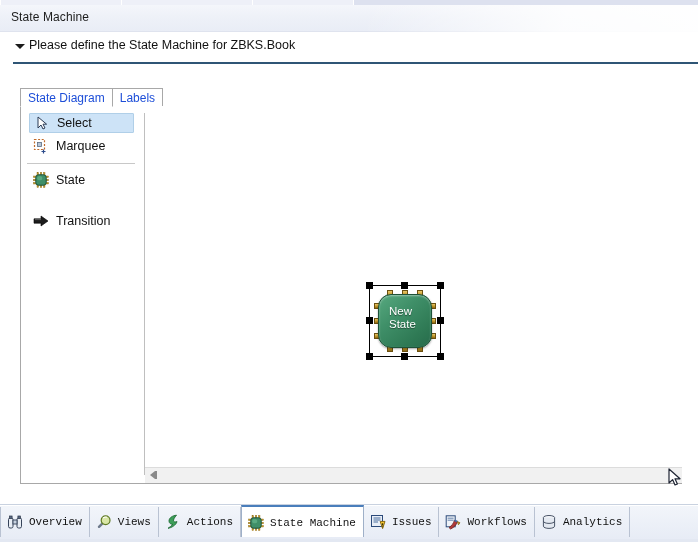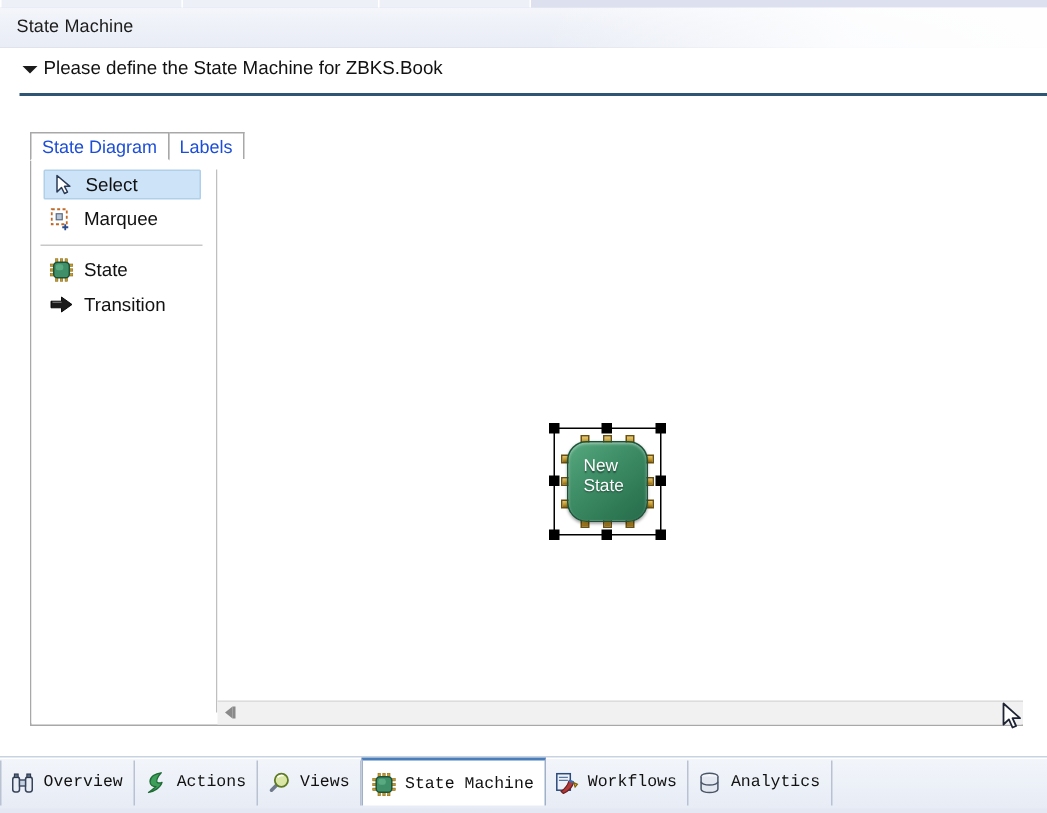--- a/index.html
+++ b/index.html
@@ -355,21 +355,21 @@
                 <rect x="12.5" y="7.2" width="3" height="1.6"></rect>
                 <rect x="12.5" y="10.4" width="3" height="1.6"></rect>
             </g>
             <rect x="2.8" y="2.8" width="10.4" height="10.4" rx="2.6" fill="#3f8f68" stroke="#1d5239" stroke-width="1"></rect>
             <rect x="4.2" y="4.2" width="5" height="4" rx="1.6" fill="#63b389" opacity="0.75"></rect>
           </svg>
         </span>
         <span class="pal-label">State</span>
       </div>
 
-      <div class="pal-item" style="top:87px;">
+      <div class="pal-item" style="top:105px;">
         <span class="pal-icon">
           <svg width="16" height="16" viewBox="0 0 16 16">
             <path d="M1 5.8 L8 5.8 L8 3 L15 8 L8 13 L8 10.2 L1 10.2 Z" fill="#1c1c1c" stroke="#000000" stroke-width="0.6" stroke-linejoin="round"></path>
             <path d="M2 6.6 L8 6.6" stroke="#6d6d6d" stroke-width="0.8"></path>
           </svg>
         </span>
         <span class="pal-label">Transition</span>
       </div>
     </div>
 
@@ -440,35 +440,35 @@
           <rect x="10.9" y="2" width="2.5" height="2.4" fill="#5a6a84" stroke="#2b3648" stroke-width="0.7"></rect>
         </svg>
       </span>
       <span class="btab-label">Overview</span>
     </div>
 
 
     <div class="btab">
       <span class="btab-icon">
         <svg width="16" height="16" viewBox="0 0 16 16">
-          <path d="M11.5 1.2 C7.5 1.6 4 3.8 4 7 C4 9.3 6 10.4 8 10.4 C6.6 11.8 4.8 13 3 14.3 C6.5 13.8 11 11.2 12 7.6 C10.6 8.2 9.2 8.1 8.6 7.2 C8 6.2 9.4 3.4 11.5 1.2 Z" fill="#3d9f5a" stroke="#1f6b36" stroke-width="0.9" stroke-linejoin="round"></path>
-        </svg>
-      </span>
-      <span class="btab-label">Actions</span>
-    </div>
-
-    <div class="btab">
-      <span class="btab-icon">
-        <svg width="16" height="16" viewBox="0 0 16 16">
           <path d="M3 12.8 L7 8.8" stroke="#6e7a8c" stroke-width="2.4" stroke-linecap="round"></path>
           <circle cx="9.6" cy="6.2" r="4.4" fill="#d9e6a6" stroke="#5f7a24" stroke-width="1.2"></circle>
           <path d="M7 4.2 A4 4 0 0 1 11 3.2" stroke="#ffffff" stroke-width="1.1" fill="none"></path>
         </svg>
       </span>
       <span class="btab-label">Views</span>
+    </div>
+
+    <div class="btab">
+      <span class="btab-icon">
+        <svg width="16" height="16" viewBox="0 0 16 16">
+          <path d="M11.5 1.2 C7.5 1.6 4 3.8 4 7 C4 9.3 6 10.4 8 10.4 C6.6 11.8 4.8 13 3 14.3 C6.5 13.8 11 11.2 12 7.6 C10.6 8.2 9.2 8.1 8.6 7.2 C8 6.2 9.4 3.4 11.5 1.2 Z" fill="#3d9f5a" stroke="#1f6b36" stroke-width="0.9" stroke-linejoin="round"></path>
+        </svg>
+      </span>
+      <span class="btab-label">Actions</span>
     </div>
 
     <div class="btab active">
       <span class="btab-icon">
         <svg width="16" height="16" viewBox="0 0 16 16">
           <g fill="#c79a2c" stroke="#8a6a16" stroke-width="0.4">
             <rect x="4" y="0.5" width="1.6" height="3"></rect>
               <rect x="7.2" y="0.5" width="1.6" height="3"></rect>
               <rect x="10.4" y="0.5" width="1.6" height="3"></rect>
             <rect x="4" y="12.5" width="1.6" height="3"></rect>
@@ -481,20 +481,31 @@
               <rect x="12.5" y="7.2" width="3" height="1.6"></rect>
               <rect x="12.5" y="10.4" width="3" height="1.6"></rect>
           </g>
           <rect x="2.8" y="2.8" width="10.4" height="10.4" rx="2.6" fill="#3f8f68" stroke="#1d5239" stroke-width="1"></rect>
           <rect x="4.2" y="4.2" width="5" height="4" rx="1.6" fill="#63b389" opacity="0.75"></rect>
         </svg>
       </span>
       <span class="btab-label">State Machine</span>
     </div>
 
+    <div class="btab">
+      <span class="btab-icon">
+        <svg width="16" height="16" viewBox="0 0 16 16">
+          <rect x="1.5" y="1.5" width="11" height="11" fill="#e8eef7" stroke="#2b4a7a" stroke-width="1"></rect>
+          <path d="M3.5 4 L10.5 4 M3.5 6 L10.5 6 M3.5 8 L8 8" stroke="#4a6e9e" stroke-width="1"></path>
+          <path d="M10.2 7.4 L15 7.4 L12.6 14.6 Z" fill="#f2c430" stroke="#8a6a10" stroke-width="1" stroke-linejoin="round"></path>
+          <path d="M12.6 9.2 L12.6 11.6 M12.6 12.6 L12.6 13.2" stroke="#3a2f08" stroke-width="1.1"></path>
+        </svg>
+      </span>
+      <span class="btab-label">Issues</span>
+    </div>
 
     <div class="btab">
       <span class="btab-icon">
         <svg width="16" height="16" viewBox="0 0 16 16">
           <rect x="1.2" y="1.8" width="9" height="11" fill="#eef2f8" stroke="#2b4a7a" stroke-width="1"></rect>
           <path d="M2.6 4.2 L8.6 4.2 M2.6 6.2 L8.6 6.2" stroke="#5878a4" stroke-width="0.9"></path>
           <path d="M4 13.6 C6.5 12 8.5 9.4 9.4 6.4 L12.4 7.6 C11.6 11 8.6 13.6 5.6 15 Z" fill="#b03a3a" stroke="#6d1e1e" stroke-width="0.8" stroke-linejoin="round"></path>
           <path d="M9.4 6.4 L12.4 7.6" stroke="#3c6fb0" stroke-width="1.6"></path>
           <path d="M12.4 7.6 L15 8.8 L13.4 10.8 Z" fill="#d8a832" stroke="#7a5c10" stroke-width="0.7"></path>
         </svg>

